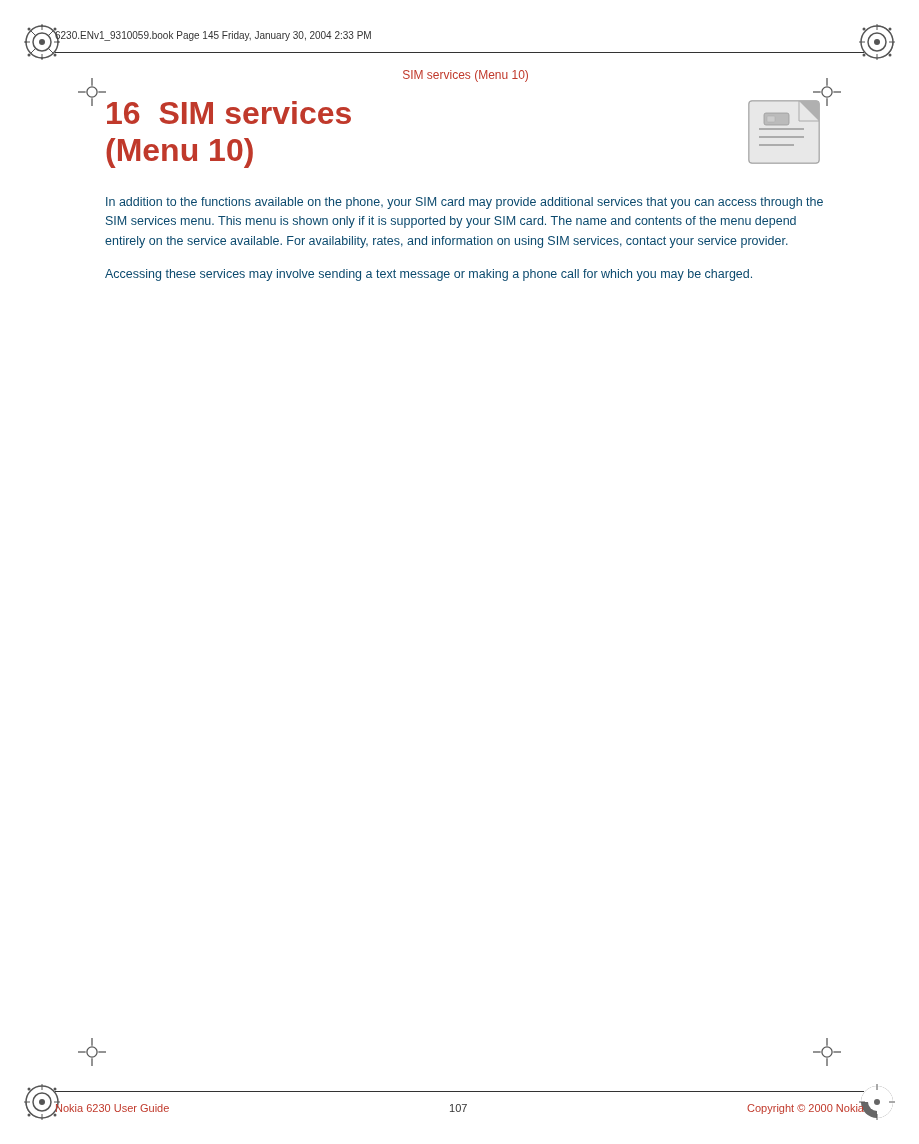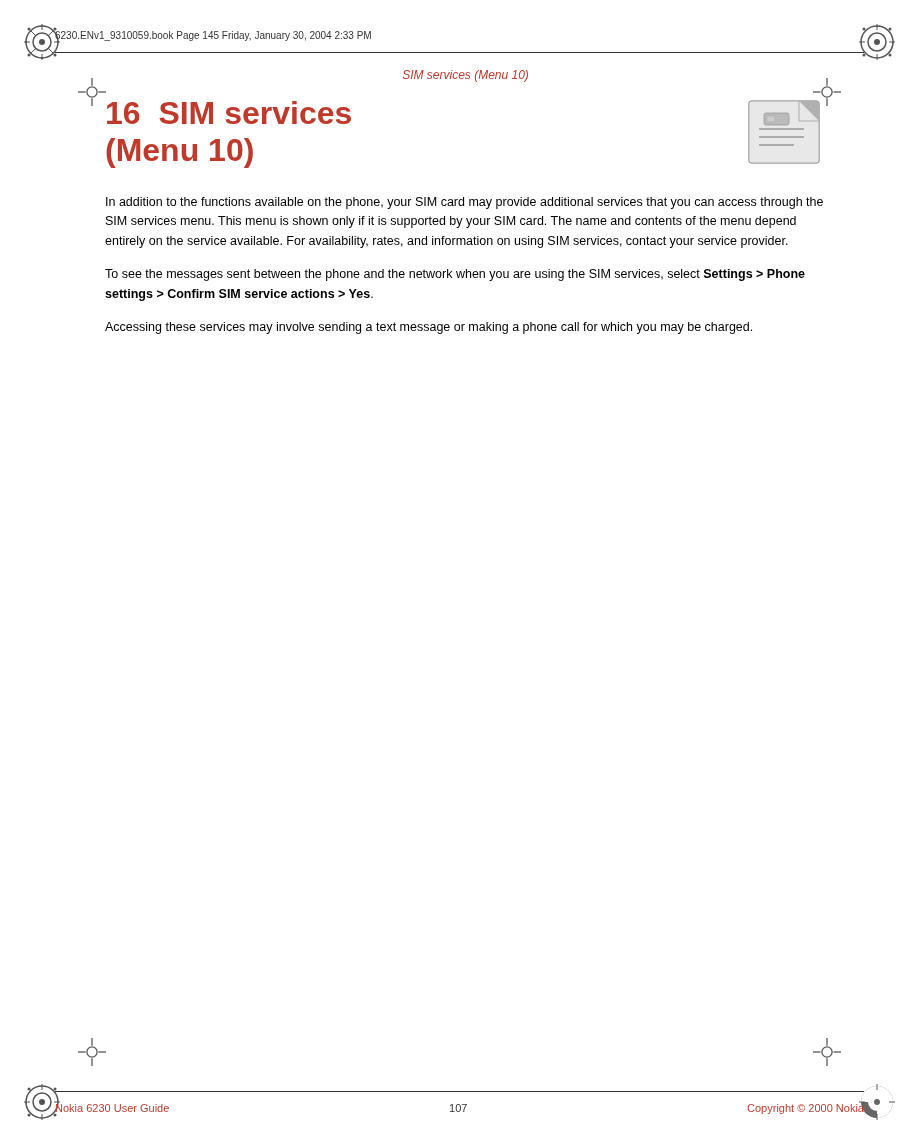--- a/index.html
+++ b/index.html
@@ -90,21 +90,20 @@
       right: 55px;
       display: flex;
       justify-content: center;
       align-items: center;
     }
 
     .section-header-text {
       color: #c0392b;
       font-family: Arial, Helvetica, sans-serif;
       font-size: 12px;
-      font-style: italic;
       margin-left: 12px;
     }
 
     
     .content-area {
       position: absolute;
       top: 95px;
       left: 105px;
       right: 85px;
       bottom: 75px;
@@ -133,21 +132,21 @@
       height: 72px;
       flex-shrink: 0;
       margin-left: 20px;
       margin-top: 4px;
     }
 
     
     .body-text {
       font-family: Arial, Helvetica, sans-serif;
       font-size: 12.5px;
-      color: #000000;
+      color: #0c4a6e;
       line-height: 1.55;
       margin-bottom: 14px;
     }
 
     .body-text b, .body-text strong {
       font-weight: bold;
     }
 
     
     .footer {
@@ -337,23 +336,20 @@
         <rect x="20" y="14" width="25" height="12" rx="2" fill="#bbb" stroke="#999" stroke-width="0.8"></rect>
         <rect x="23" y="17" width="8" height="6" rx="1" fill="#ccc" stroke="#aaa" stroke-width="0.5"></rect>
       </svg>
     </div>
   </div>
 
   <p class="body-text">
     <span>In addition to the functions available on the phone, your SIM card may provide additional services that you can access through the SIM services menu. This menu is shown only if it is supported by your SIM card. The name and contents of the menu depend entirely on the service available. For availability, rates, and information on using SIM services, contact your service provider.</span>
   </p>
 
-  <p class="body-text">
-    <span>To see the messages sent between the phone and the network when you are using the SIM services, select </span><strong>Settings &gt; Phone settings &gt; Confirm SIM service actions &gt; Yes</strong><span>.</span>
-  </p>
 
   <p class="body-text">
     <span>Accessing these services may involve sending a text message or making a phone call for which you may be charged.</span>
   </p>
 
 </div>
 
 <div class="bottom-rule"></div>
 
 <div class="footer">

